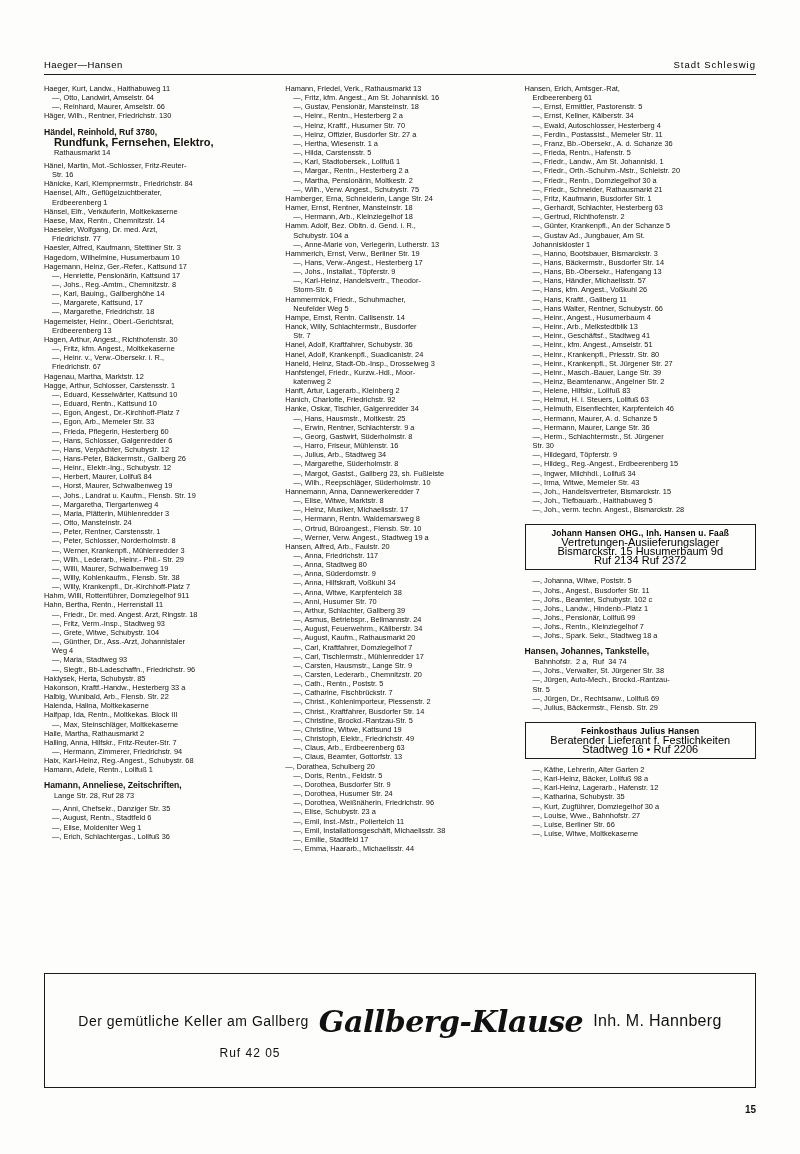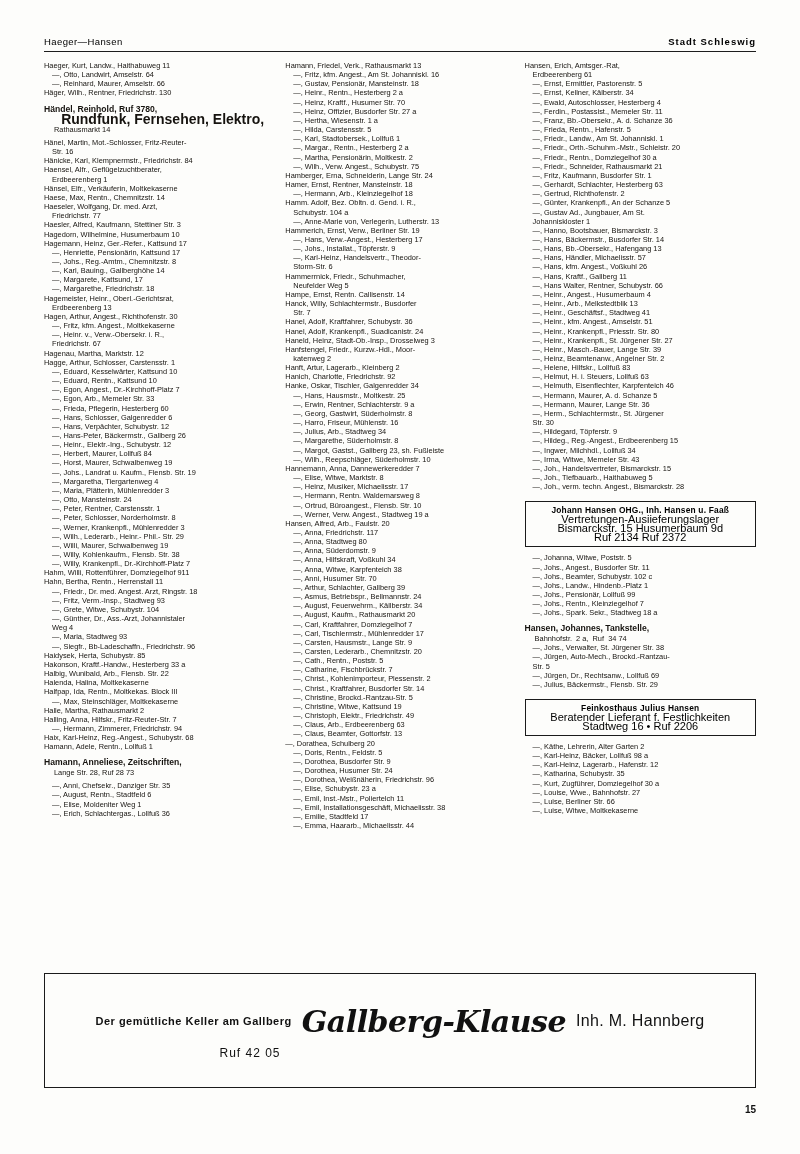--- a/index.html
+++ b/index.html
@@ -32,22 +32,23 @@
     justify-content: space-between;
     align-items: flex-end;
     font-size: 9.5px;
     letter-spacing: 0.4px;
     padding-bottom: 4px;
   }
   .runhead .left {
     font-family: "Liberation Sans", sans-serif;
   }
   .runhead .right {
-    font-weight: bold;
+    font-weight: normal;
     letter-spacing: 1px;
+    margin-top: 23px;
   }
   .rule {
     border-bottom: 1.4px solid #1d1d1d;
     margin-bottom: 9px;
   }
   
   .cols {
     display: flex;
     gap: 0px;
     height: 880px;
@@ -73,24 +74,23 @@
     padding-left: 8px;
   }
   .entry.head {
     font-weight: bold;
     font-size: 8.6px;
     line-height: 10.6px;
     padding-top: 2px;
   }
   .entry.headsub {
     font-weight: bold;
-    font-size: 14px;
+    font-size: 11px;
     line-height: 10.6px;
     padding-left: 10px;
-    text-align: center;
   }
   .entry.subline {
     padding-left: 10px;
   }
   .entry.gap { height: 4px; }
   
   .boxad {
     border: 1.1px solid #1b1b1b;
     margin: 6px 0 6px 0;
     padding: 3px 5px 4px 5px;
@@ -120,24 +120,23 @@
     justify-content: center;
   }
   .bottomad .row1 {
     display: flex;
     align-items: center;
     justify-content: center;
     gap: 10px;
     padding-top: 2px;
   }
   .bottomad .slogan {
-    font-size: 11px;
+    font-size: 14px;
     letter-spacing: 0.5px;
     color: #111;
-    font-weight: bold;
   }
   .bottomad .brand {
     font-family: "DejaVu Serif", serif;
     font-style: italic;
     font-size: 30px;
     font-weight: bold;
     letter-spacing: -0.5px;
     color: #111;
   }
   .bottomad .inh {

